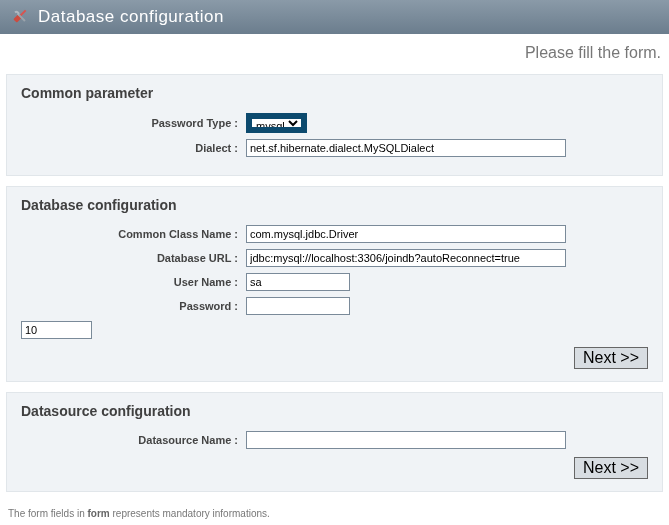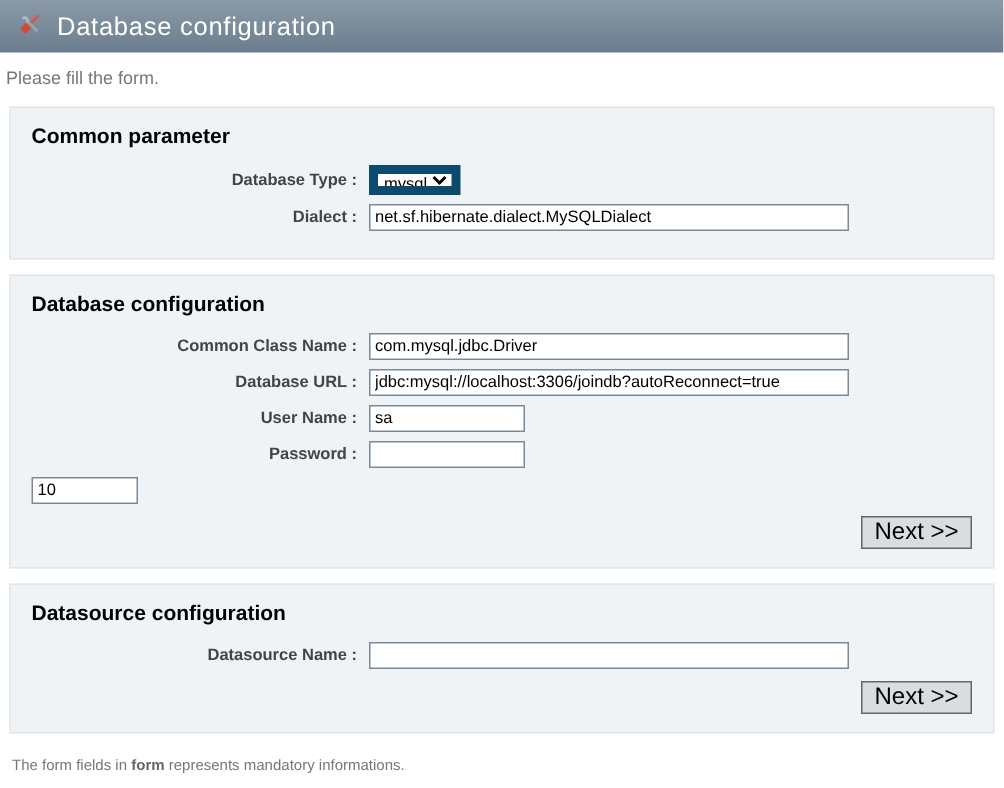--- a/index.html
+++ b/index.html
@@ -20,32 +20,33 @@
     align-items: center;
     gap: 8px;
   }
   .header-bar .title {
     font-size: 17px;
     font-weight: normal;
     letter-spacing: 0.5px;
   }
   .header-bar svg { flex-shrink: 0; }
   .intro {
-    padding: 10px 8px 6px 4px;
+    padding: 10px 8px 6px 24px;
     color: #777;
-    font-size: 12px;
+    font-size: 16px;
+    text-align: right;
   }
   .section {
     background: #f0f3f6;
     border: 1px solid #e1e6ea;
     margin: 6px 6px 10px 6px;
     padding: 10px 14px 12px 14px;
   }
   .section-title {
-    color: #000000;
+    color: #404040;
     font-size: 14px;
     font-weight: bold;
     margin: 0 0 12px 0;
   }
   .form-row {
     display: flex;
     align-items: center;
     margin: 6px 0;
   }
   .form-label {
@@ -112,21 +113,21 @@
   </span>
   <span class="title">Database configuration</span>
 </div>
 
 <div class="intro">Please fill the form.</div>
 
 <div class="section">
   <div class="section-title">Common parameter</div>
 
   <div class="form-row">
-    <div class="form-label bold">Database Type :</div>
+    <div class="form-label bold">Password Type :</div>
     <div class="form-input">
       <select>
         <option>mysql</option>
       </select>
     </div>
   </div>
 
   <div class="form-row">
     <div class="form-label bold">Dialect :</div>
     <div class="form-input">

